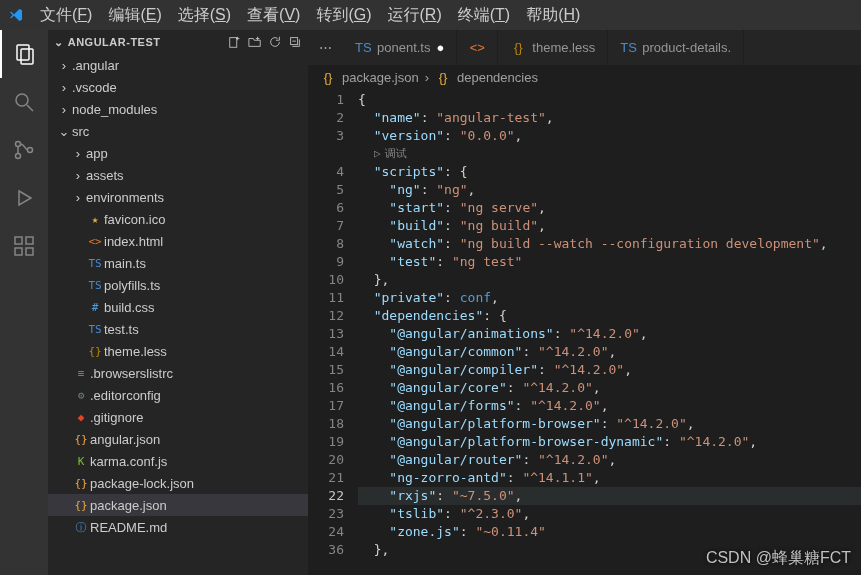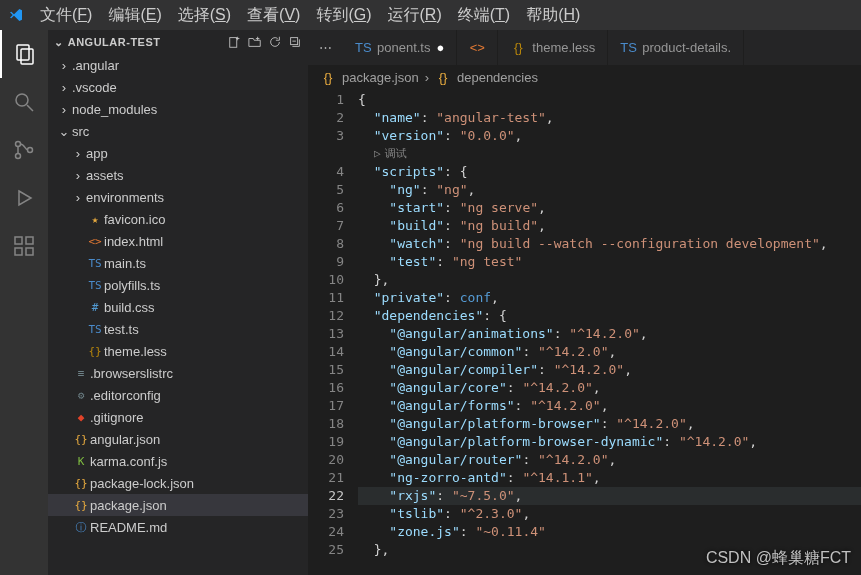--- a/index.html
+++ b/index.html
@@ -304,21 +304,21 @@
           <div>15</div>
           <div>16</div>
           <div>17</div>
           <div>18</div>
           <div>19</div>
           <div>20</div>
           <div>21</div>
           <div class="cur">22</div>
           <div>23</div>
           <div>24</div>
-          <div>25</div>
+          <div>36</div>
         </div>
       <div class="src" id="src">
           <div class="line"><span class="p">{</span></div>
           <div class="line"><span class="p">  </span><span class="k">"name"</span><span class="p">: </span><span class="s">"angular-test"</span><span class="p">,</span></div>
           <div class="line"><span class="p">  </span><span class="k">"version"</span><span class="p">: </span><span class="s">"0.0.0"</span><span class="p">,</span></div>
           <div class="line debug-lens"><span>▷</span><span>调试</span></div>
           <div class="line"><span class="p">  </span><span class="k">"scripts"</span><span class="p">: {</span></div>
           <div class="line"><span class="p">    </span><span class="k">"ng"</span><span class="p">: </span><span class="s">"ng"</span><span class="p">,</span></div>
           <div class="line"><span class="p">    </span><span class="k">"start"</span><span class="p">: </span><span class="s">"ng serve"</span><span class="p">,</span></div>
           <div class="line"><span class="p">    </span><span class="k">"build"</span><span class="p">: </span><span class="s">"ng build"</span><span class="p">,</span></div>

